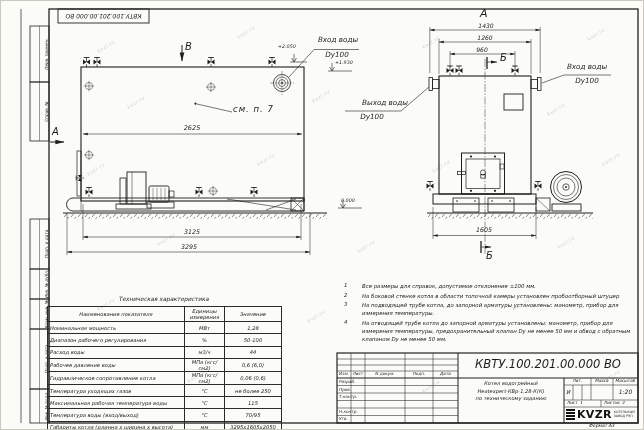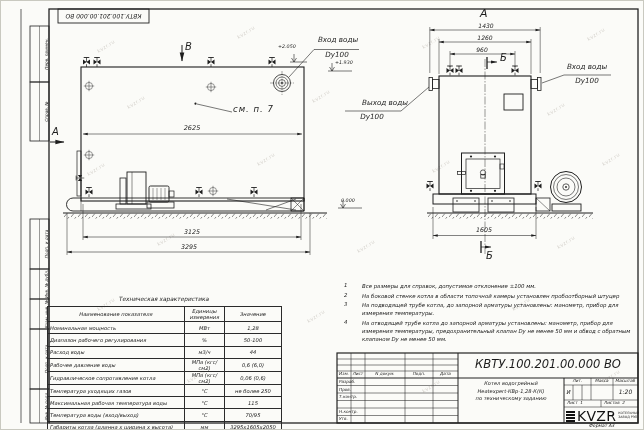--- a/index.html
+++ b/index.html
@@ -18,21 +18,21 @@
   .note-row{display:flex;margin-bottom:1.5px;}
   .note-num{width:18px;flex:none;}
   .note-text{flex:1;white-space:normal;line-height:1.5;}
   table.spec{position:absolute;left:46px;top:305px;width:234px;border-collapse:collapse;
              font-size:5.2px;font-style:italic;color:#1c1c1c;table-layout:fixed;}
   table.spec td{border:0.8px solid #2b2b2b;padding:0 2px;height:11.3px;overflow:hidden;}
   table.spec tr.hd td{height:14px;text-align:center;}
   td.u,td.v{text-align:center;}
   .logo-row{position:absolute;left:565px;top:407px;display:flex;align-items:center;gap:2px;}
   .logo-mark{width:9px;height:11px;background:repeating-linear-gradient(0deg,#111 0 2px,#fbfbf8 2px 3px);}
-  .logo-kvzr{font-weight:normal;font-size:14px;color:#111;letter-spacing:.3px;font-style:normal;}
+  .logo-kvzr{font-weight:bold;font-size:11px;color:#111;letter-spacing:.3px;font-style:normal;}
   .logo-sub{font-size:3.2px;line-height:1.2;color:#222;font-style:normal;}
 </style>
 </head>
 <body>
 
 <div class="sheet">
 
   <span class="wm" style="left:95px;top:42px">kvzr.ru</span>
   <span class="wm" style="left:235px;top:28px">kvzr.ru</span>
   <span class="wm" style="left:420px;top:38px">kvzr.ru</span>

